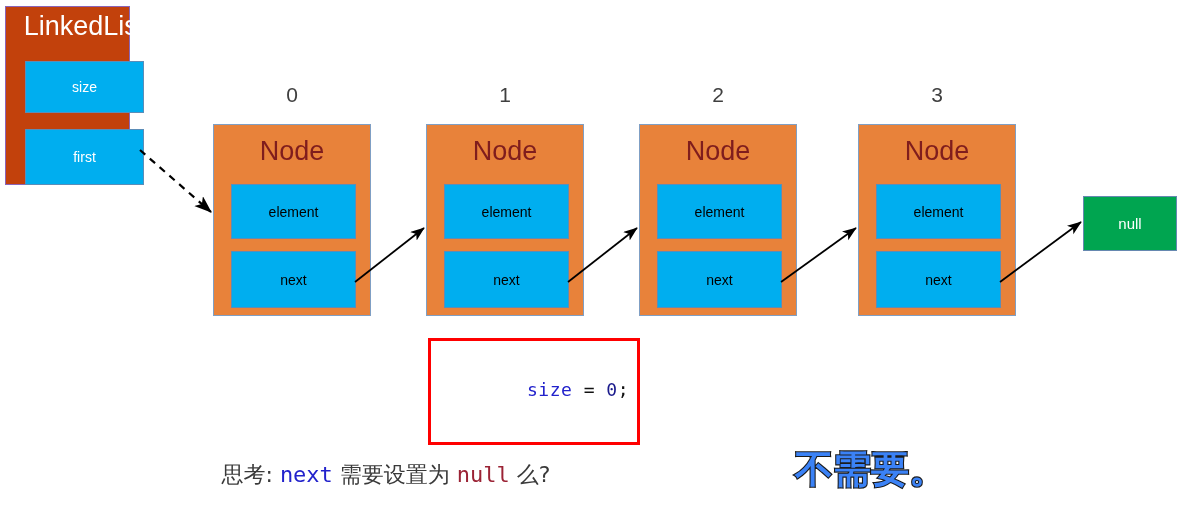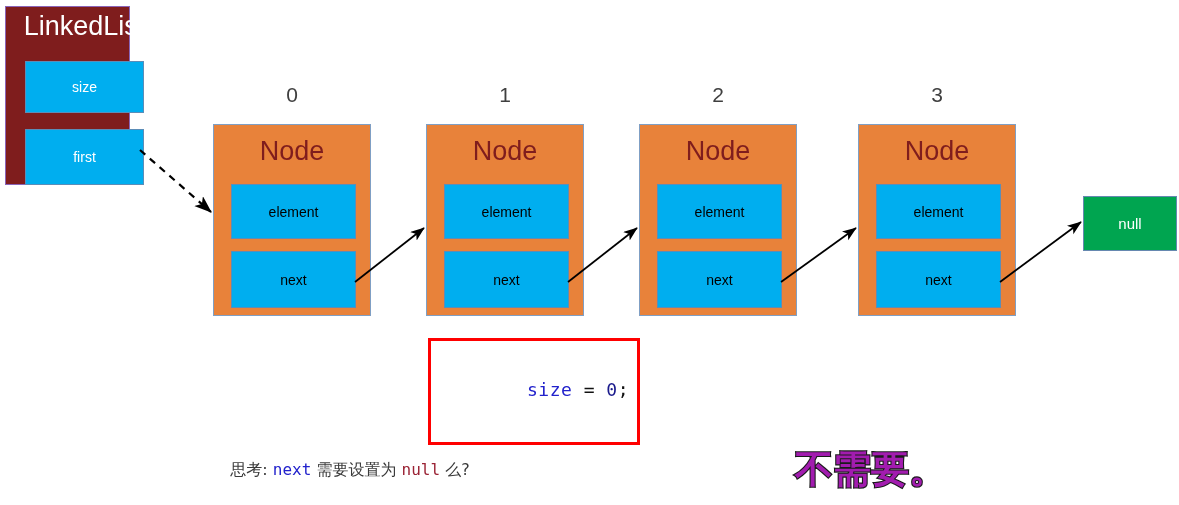--- a/index.html
+++ b/index.html
@@ -22,21 +22,21 @@
     height: 505px;
   }
 
   
   .ll-box {
     position: absolute;
     left: 5px;
     top: 6px;
     width: 125px;
     height: 179px;
-    background: #7f1d1d;
+    background: #c2410c;
     border: 1px solid #8a64b8;
     box-sizing: border-box;
   }
   .ll-title {
     position: absolute;
     left: 0;
     top: 3px;
     width: 157px;
     text-align: center;
     color: #ffffff;
@@ -151,36 +151,37 @@
   .tok-null  { color: #9B2335; }
   .tok-op    { color: #111111; }
 
   
   .caption {
     position: absolute;
     left: 0;
     top: 460px;
     width: 700px;
     text-align: center;
-    font-size: 16px;
+    font-size: 22px;
     color: #3a3a3a;
     white-space: pre;
     font-family: "DejaVu Sans", sans-serif;
+    padding-left: 36px;
   }
   .caption .mono { font-family: "DejaVu Sans Mono", monospace; }
   .caption .v { color: #2222CC; }
   .caption .n { color: #9B2335; }
 
   .answer {
     position: absolute;
     left: 795px;
     top: 446px;
     font-size: 38px;
     font-weight: bold;
-    color: #a21caf;
+    color: #3b82f6;
     font-family: Liberation Sans, sans-serif;
     letter-spacing: 0px;
     -webkit-text-stroke: 2.2px #1a1a1a;
     paint-order: stroke fill;
     line-height: 46px;
     white-space: nowrap;
   }
 
   svg.arrows {
     position: absolute;

